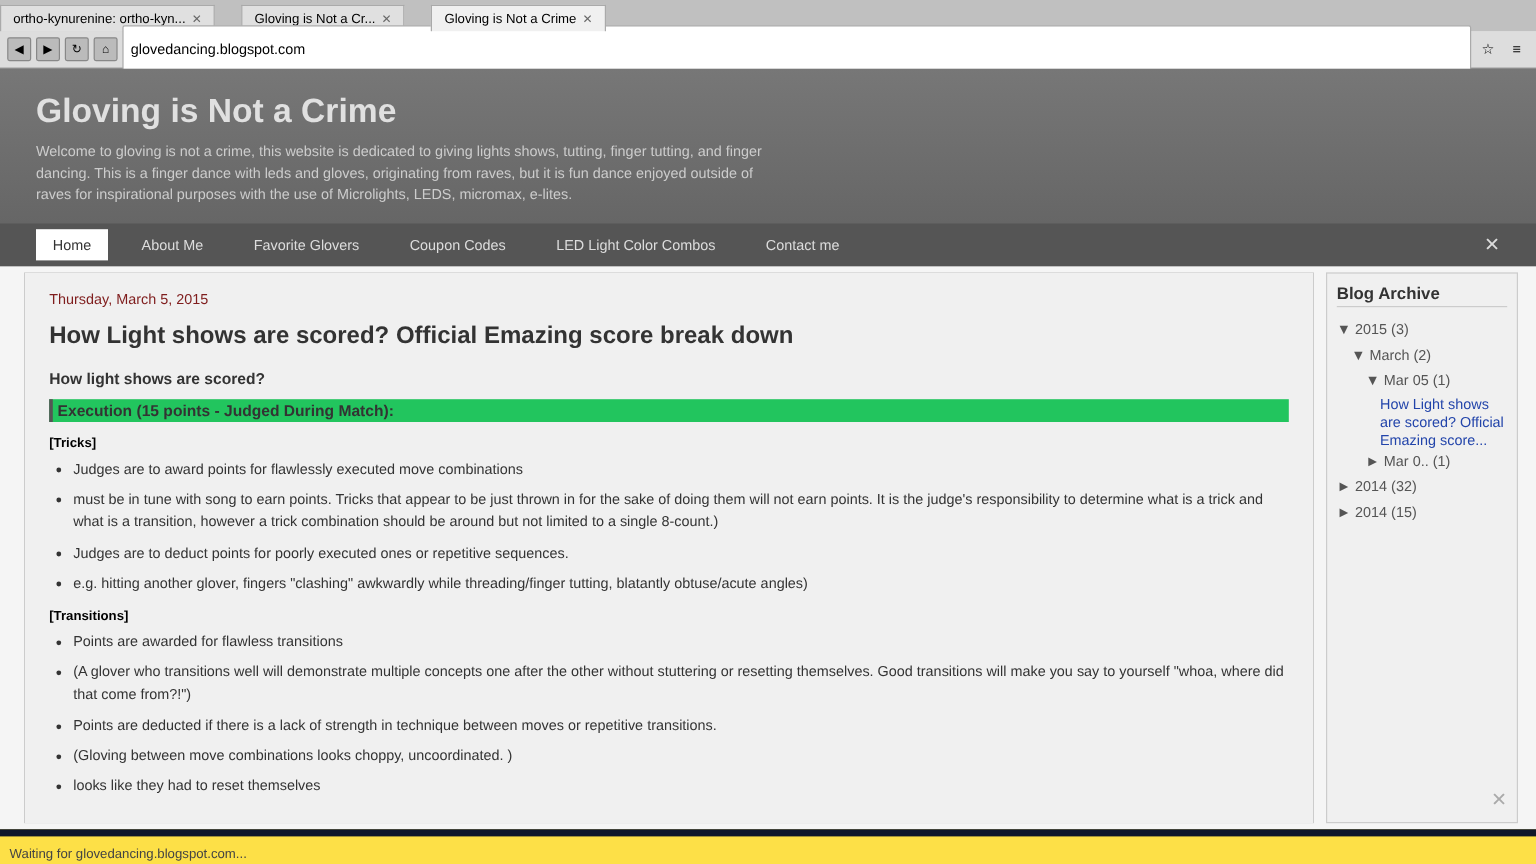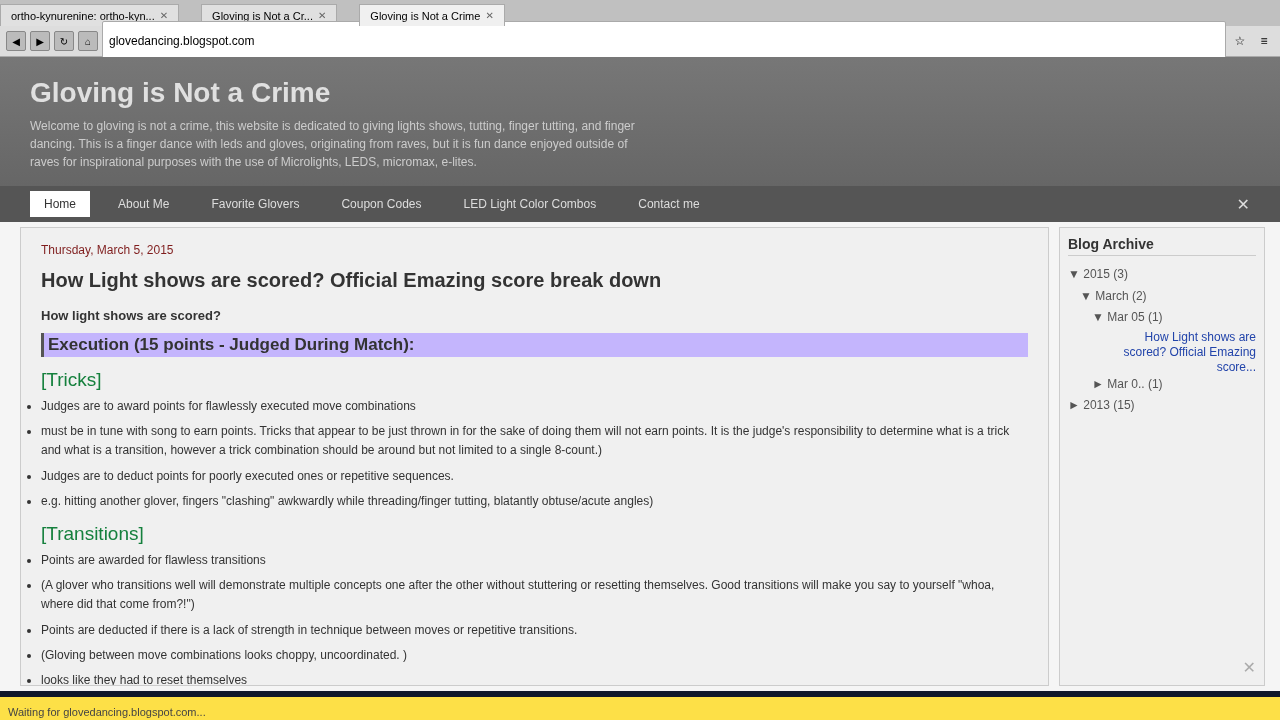--- a/index.html
+++ b/index.html
@@ -164,53 +164,54 @@
       margin-bottom: 15px;
       line-height: 1.3;
     }
     .post-subtitle {
       font-size: 13px;
       font-weight: bold;
       color: #333;
       margin-bottom: 10px;
     }
     .section-heading {
-      font-size: 17px;
-      font-weight: bold;
-      color: #333;
-      background: #c4b5fd;
+      font-size: 13px;
+      font-weight: bold;
+      color: #333;
+      background: #22c55e;
       padding: 2px 4px;
       margin-bottom: 8px;
       border-left: 3px solid #555;
     }
     .post-text {
       font-size: 12px;
       color: #333;
       line-height: 1.6;
       margin-bottom: 10px;
     }
     .section-tag {
-      font-size: 19px;
-      font-weight: normal;
-      color: #15803d;
+      font-size: 11px;
+      font-weight: bold;
+      color: #000000;
       margin: 12px 0 6px 0;
     }
     .bullet-list {
+      margin-left: 20px;
       margin-bottom: 10px;
     }
     .bullet-list li {
       font-size: 12px;
       color: #333;
       line-height: 1.6;
       margin-bottom: 6px;
     }
 
     
     .blog-sidebar {
-      width: 206px;
+      width: 160px;
       padding: 8px;
       overflow-y: auto;
       background: #f0f0f0;
       border: 1px solid #ccc;
       margin: 5px 15px 5px 5px;
       position: relative;
     }
     .sidebar-title {
       font-size: 14px;
       font-weight: bold;
@@ -220,21 +221,21 @@
       border-bottom: 1px solid #ccc;
     }
     .archive-item {
       font-size: 12px;
       color: #555;
       line-height: 1.8;
       cursor: pointer;
     }
     .archive-indent-1 { padding-left: 12px; }
     .archive-indent-2 { padding-left: 24px; }
-    .archive-indent-3 { padding-left: 36px; text-align: right; }
+    .archive-indent-3 { padding-left: 36px; }
     .archive-link {
       color: #2244aa;
       text-decoration: none;
       font-size: 12px;
     }
     .sidebar-close {
       position: absolute;
       bottom: 8px;
       right: 8px;
       color: #aaa;
@@ -378,21 +379,22 @@
 
     <div class="blog-sidebar">
       <div class="sidebar-title">Blog Archive</div>
       <div class="archive-item">▼ 2015 (3)</div>
       <div class="archive-item archive-indent-1">▼ March (2)</div>
       <div class="archive-item archive-indent-2">▼ Mar 05 (1)</div>
       <div class="archive-indent-3">
         <a class="archive-link">How Light shows are scored? Official Emazing score...</a>
       </div>
       <div class="archive-item archive-indent-2">► Mar 0.. (1)</div>
-      <div class="archive-item">► 2013 (15)</div>
+      <div class="archive-item">► 2014 (32)</div>
+      <div class="archive-item">► 2014 (15)</div>
       <div class="sidebar-close">✕</div>
     </div>
   </div>
 </div>
 
 <div class="status-bar">
   <span>Waiting for glovedancing.blogspot.com...</span>
 </div>
 
 <div class="taskbar">

